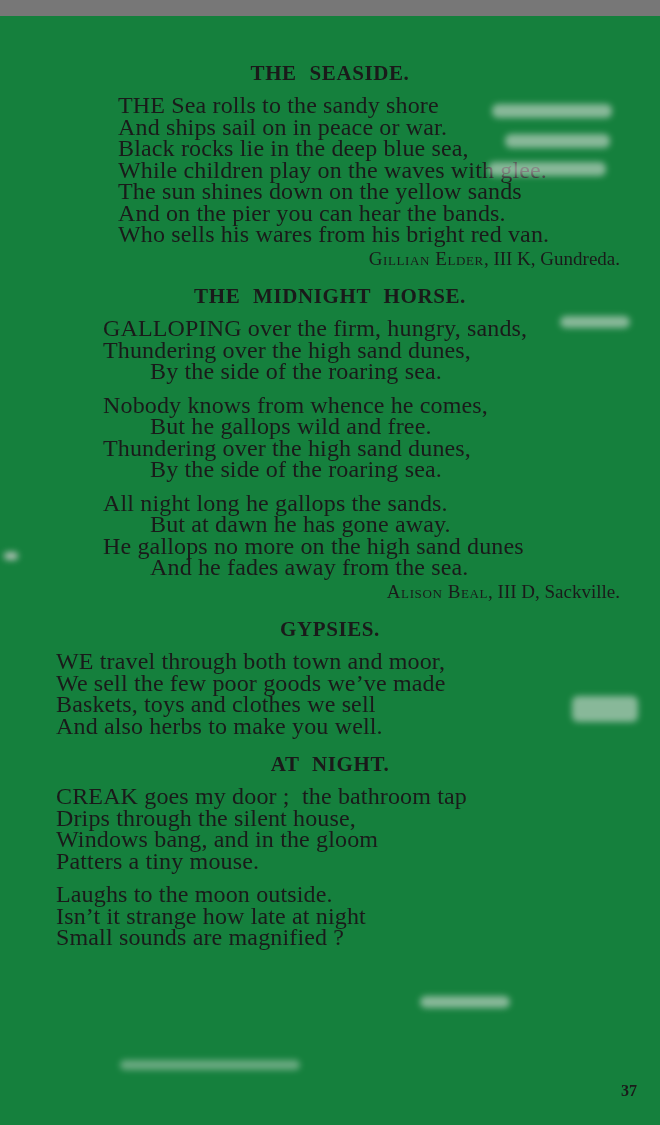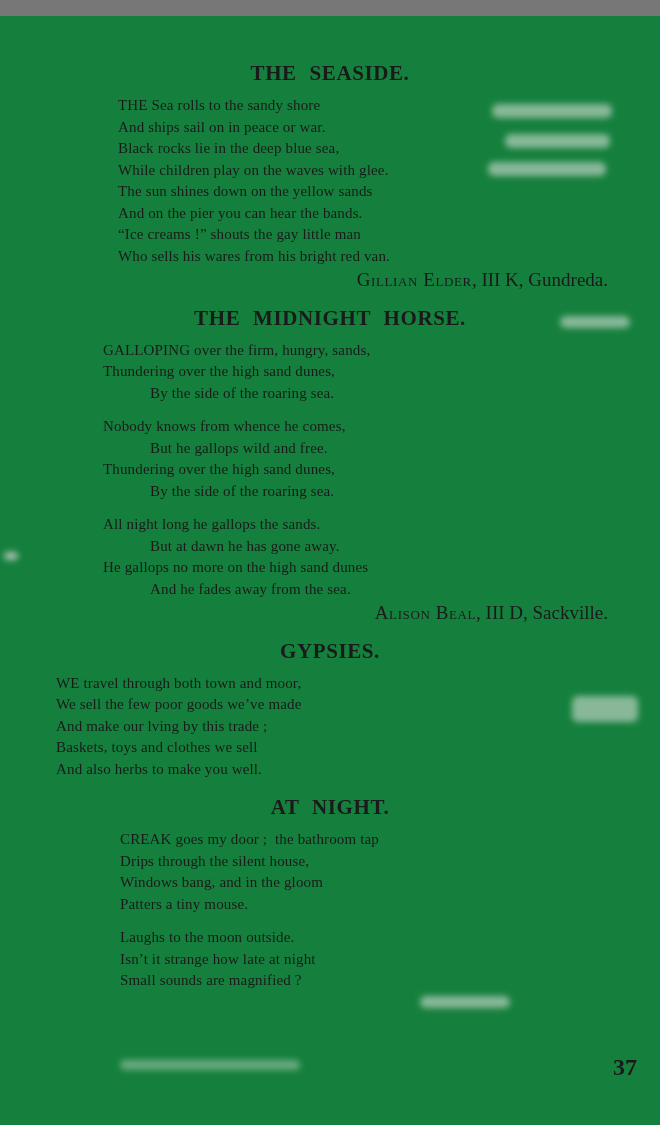--- a/index.html
+++ b/index.html
@@ -17,42 +17,42 @@
   .poem { margin-bottom: 16px; }
   .poem-title {
     font-size: 21px;
     font-weight: 700;
     text-align: center;
     letter-spacing: 0.6px;
     word-spacing: 7px;
     line-height: 22px;
     margin-bottom: 11px;
   }
-  .stanza { font-size: 15px; line-height: 21.5px; letter-spacing: 0.15px; }
+  .stanza { font-size: 24px; line-height: 21.5px; letter-spacing: 0.15px; }
   .stanza + .stanza { margin-top: 12px; }
   .line { white-space: pre; }
   .line.in { padding-left: 47px; }
   .p0 .stanza { padding-left: 118px; }
   .p1 .stanza { padding-left: 103px; }
   .p2 .stanza { padding-left: 56px; }
-  .p3 .stanza { padding-left: 120px; }
+  .p3 .stanza { padding-left: 56px; }
   .attribution {
     font-size: 19px;
     line-height: 21.5px;
     text-align: right;
-    padding-right: 52px;
+    padding-right: 40px;
     margin-top: 2px;
     white-space: pre;
   }
   .smallcaps { font-variant: small-caps; letter-spacing: 0.6px; }
   .page-number {
     position: absolute;
-    top: 1038px;
+    top: 1066px;
     right: 23px;
-    font-size: 24px;
+    font-size: 16px;
     font-weight: 700;
   }
   
   .bleed {
     position: absolute;
     background: #e7e7e5;
     opacity: 0.55;
     filter: blur(3px);
     border-radius: 6px;
     pointer-events: none;
@@ -83,21 +83,20 @@
 
     <div class="poem p0">
       <div class="poem-title">THE SEASIDE.</div>
       <div class="stanza">
         <div class="line">THE Sea rolls to the sandy shore</div>
         <div class="line">And ships sail on in peace or war.</div>
         <div class="line">Black rocks lie in the deep blue sea,</div>
         <div class="line">While children play on the waves with glee.</div>
         <div class="line">The sun shines down on the yellow sands</div>
         <div class="line">And on the pier you can hear the bands.</div>
-        <div class="line">“Ice creams !” shouts the gay little man</div>
         <div class="line">Who sells his wares from his bright red van.</div>
       </div>
       <div class="attribution"><span class="smallcaps">Gillian Elder</span><span>, III K, Gundreda.</span></div>
     </div>
 
     <div class="poem p1">
       <div class="poem-title">THE MIDNIGHT HORSE.</div>
       <div class="stanza">
         <div class="line">GALLOPING over the firm, hungry, sands,</div>
         <div class="line">Thundering over the high sand dunes,</div>
@@ -116,21 +115,20 @@
         <div class="line in">And he fades away from the sea.</div>
       </div>
       <div class="attribution"><span class="smallcaps">Alison Beal</span><span>, III D, Sackville.</span></div>
     </div>
 
     <div class="poem p2">
       <div class="poem-title">GYPSIES.</div>
       <div class="stanza">
         <div class="line">WE travel through both town and moor,</div>
         <div class="line">We sell the few poor goods we’ve made</div>
-        <div class="line">And make our lving by this trade ;</div>
         <div class="line">Baskets, toys and clothes we sell</div>
         <div class="line">And also herbs to make you well.</div>
       </div>
     </div>
 
     <div class="poem p3">
       <div class="poem-title">AT NIGHT.</div>
       <div class="stanza">
         <div class="line">CREAK goes my door ;  the bathroom tap</div>
         <div class="line">Drips through the silent house,</div>

